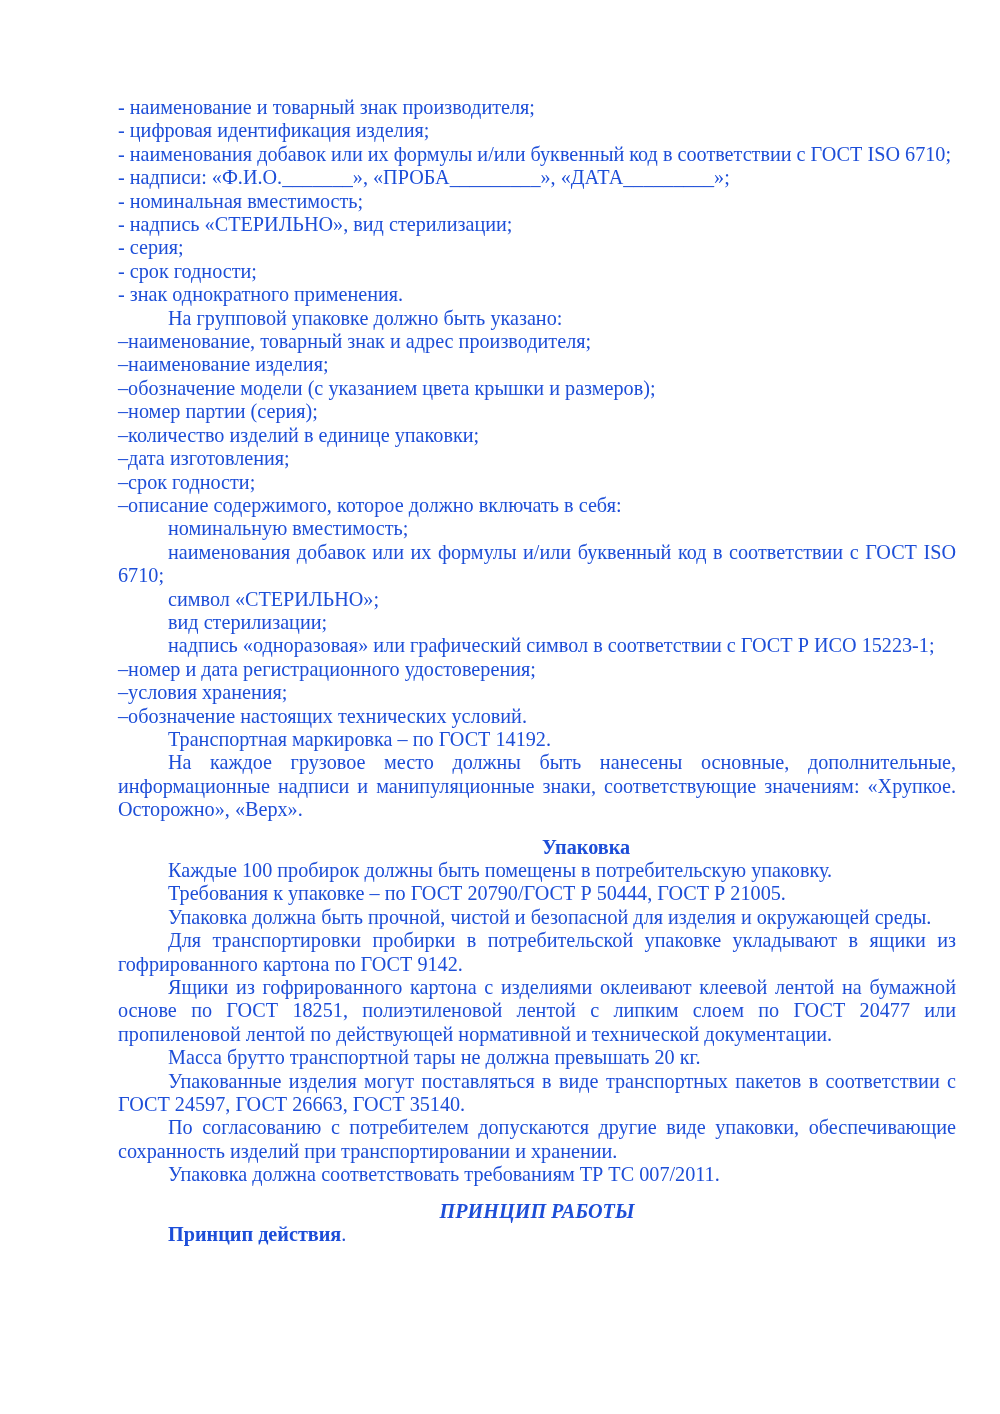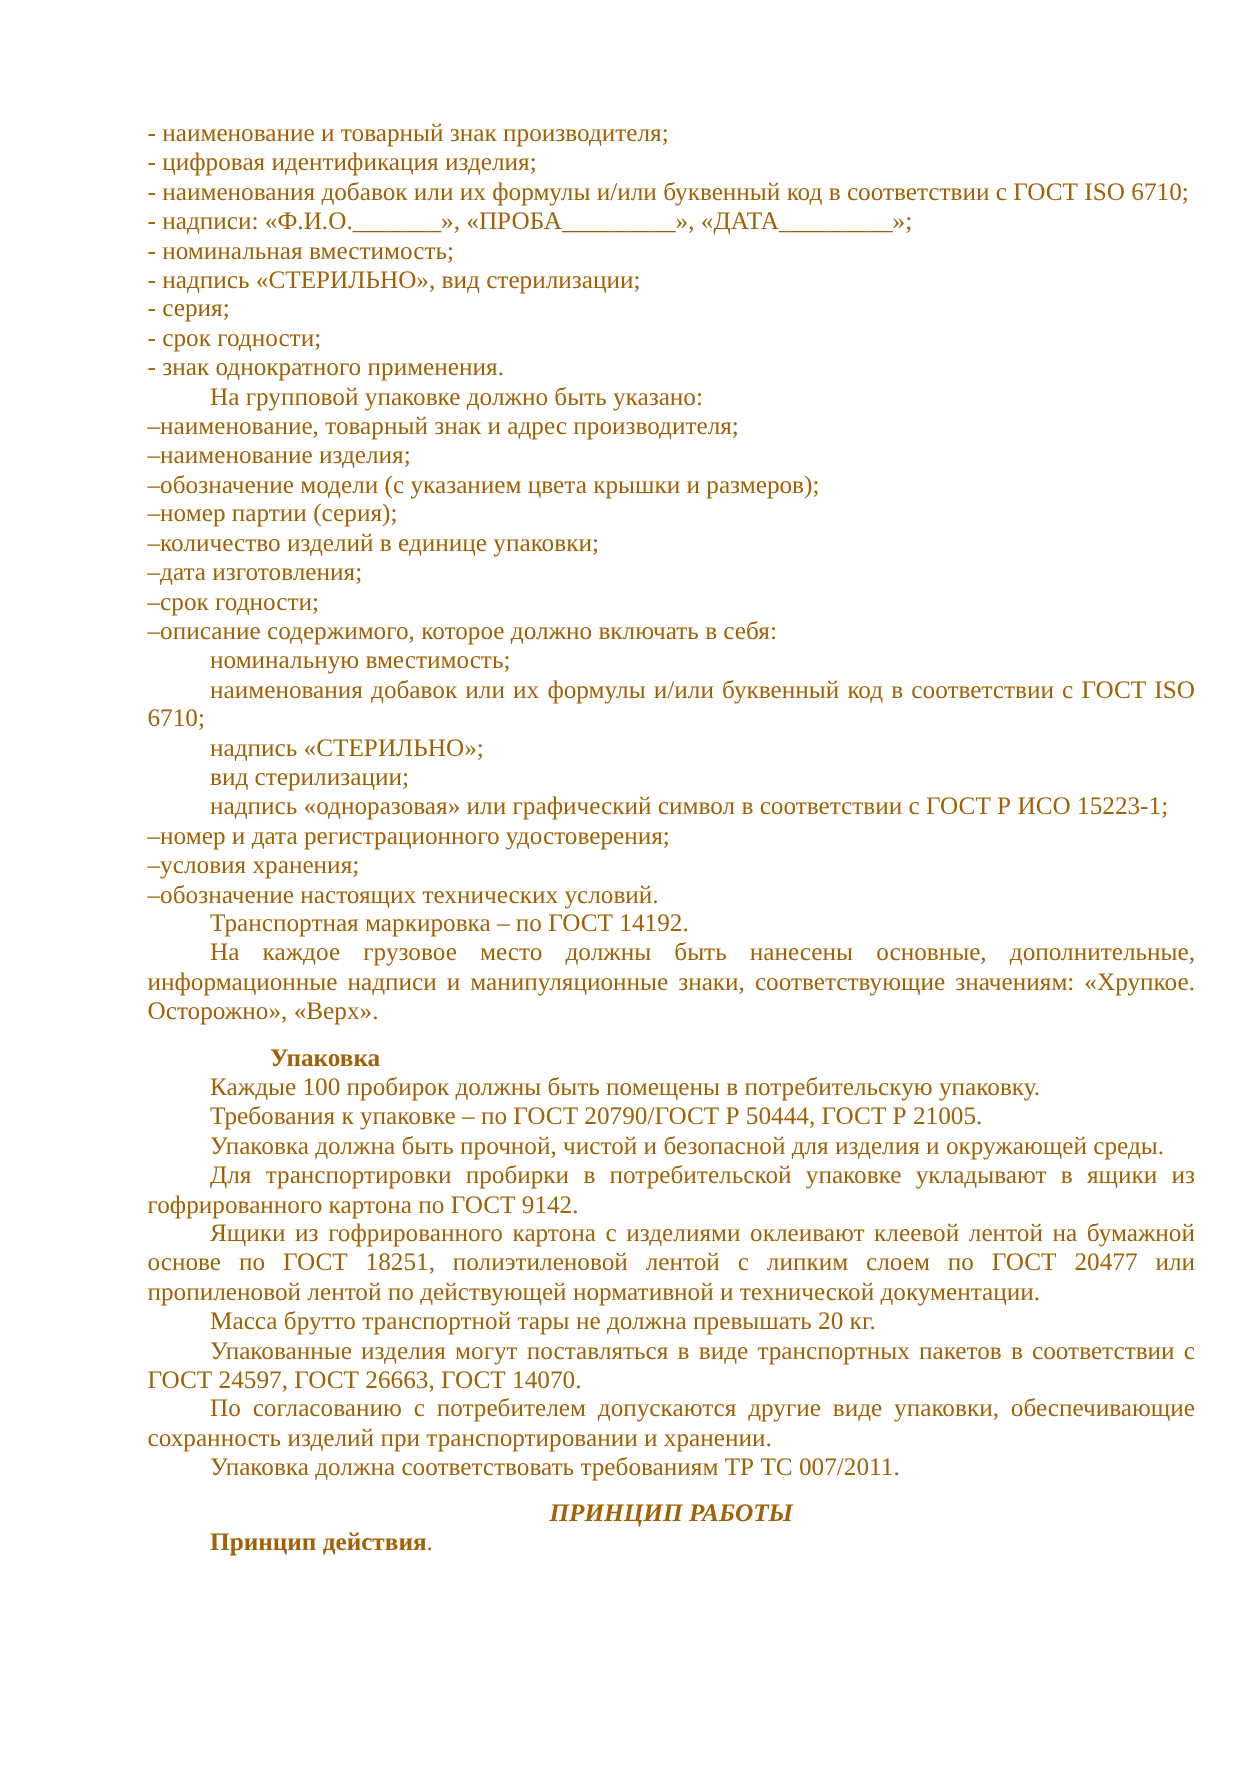--- a/index.html
+++ b/index.html
@@ -15,40 +15,40 @@
     overflow: hidden;
   }
   .content {
     position: absolute;
     left: 118px;
     top: 96px;
     width: 838px;
     font-family: "Liberation Serif", "DejaVu Serif", serif;
     font-size: 20.2px;
     line-height: 23.4px;
-    color: #a16207;
+    color: #1d4ed8;
     hyphens: none;
   }
   .content p {
     margin: 0;
     padding: 0;
     text-align: justify;
   }
   p.list {
     text-indent: 0;
   }
   p.indent {
     text-indent: 50px;
   }
   p.nowrap {
     white-space: nowrap;
   }
   p.heading {
     font-weight: bold;
-    text-align: left;
+    text-align: center;
     text-indent: 98px;
     margin-top: 14px !important;
   }
   p.center-heading {
     font-weight: bold;
     text-align: center;
     text-indent: 0;
     margin-top: 13px !important;
     font-style: italic;
   }
@@ -75,38 +75,38 @@
         <p class="list">–наименование, товарный знак и адрес производителя;</p>
         <p class="list">–наименование изделия;</p>
         <p class="list">–обозначение модели (с указанием цвета крышки и размеров);</p>
         <p class="list">–номер партии (серия);</p>
         <p class="list">–количество изделий в единице упаковки;</p>
         <p class="list">–дата изготовления;</p>
         <p class="list">–срок годности;</p>
         <p class="list">–описание содержимого, которое должно включать в себя:</p>
         <p class="indent">номинальную вместимость;</p>
         <p class="indent">наименования добавок или их формулы и/или буквенный код в соответствии с ГОСТ ISO 6710;</p>
-        <p class="indent">надпись «СТЕРИЛЬНО»;</p>
+        <p class="indent">символ «СТЕРИЛЬНО»;</p>
         <p class="indent">вид стерилизации;</p>
         <p class="indent nowrap">надпись «одноразовая» или графический символ в соответствии с ГОСТ Р ИСО 15223-1;</p>
         <p class="list">–номер и дата регистрационного удостоверения;</p>
         <p class="list">–условия хранения;</p>
         <p class="list">–обозначение настоящих технических условий.</p>
         <p class="indent">Транспортная маркировка – по ГОСТ 14192.</p>
         <p class="indent">На каждое грузовое место должны быть нанесены основные, дополнительные, информационные надписи и манипуляционные знаки, соответствующие значениям: «Хрупкое. Осторожно», «Верх».</p>
       </div>
       <div>
         <p class="heading">Упаковка</p>
         <p class="indent">Каждые 100 пробирок должны быть помещены в потребительскую упаковку.</p>
         <p class="indent">Требования к упаковке – по ГОСТ 20790/ГОСТ Р 50444, ГОСТ Р 21005.</p>
         <p class="indent">Упаковка должна быть прочной, чистой и безопасной для изделия и окружающей среды.</p>
         <p class="indent">Для транспортировки пробирки в потребительской упаковке укладывают в ящики из гофрированного картона по ГОСТ 9142.</p>
         <p class="indent">Ящики из гофрированного картона с изделиями оклеивают клеевой лентой на бумажной основе по ГОСТ 18251, полиэтиленовой лентой с липким слоем по ГОСТ 20477 или пропиленовой лентой по действующей нормативной и технической документации.</p>
         <p class="indent">Масса брутто транспортной тары не должна превышать 20 кг.</p>
-        <p class="indent">Упакованные изделия могут поставляться в виде транспортных пакетов в соответствии с ГОСТ 24597, ГОСТ 26663, ГОСТ 14070.</p>
+        <p class="indent">Упакованные изделия могут поставляться в виде транспортных пакетов в соответствии с ГОСТ 24597, ГОСТ 26663, ГОСТ 35140.</p>
         <p class="indent">По согласованию с потребителем допускаются другие виде упаковки, обеспечивающие сохранность изделий при транспортировании и хранении.</p>
         <p class="indent">Упаковка должна соответствовать требованиям ТР ТС 007/2011.</p>
       </div>
       <div>
         <p class="center-heading">ПРИНЦИП РАБОТЫ</p>
         <p class="indent"><b>Принцип действия</b>.</p>
       </div>
     </div>
 </div>
 

